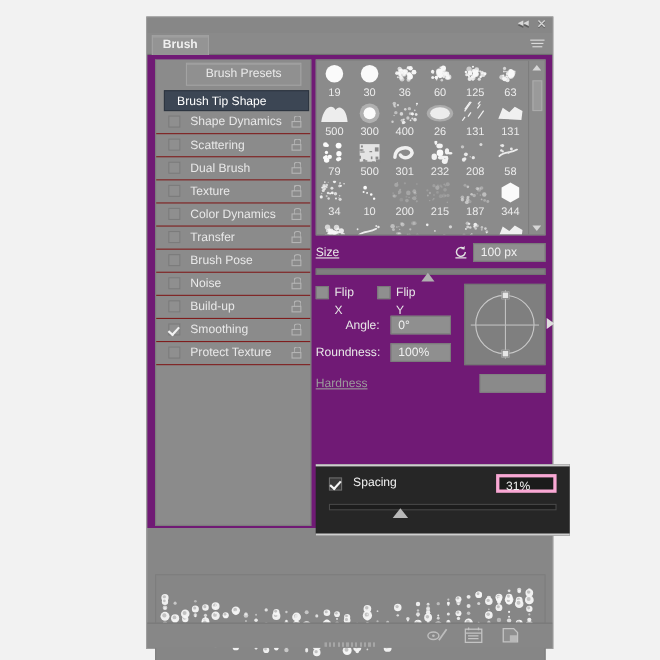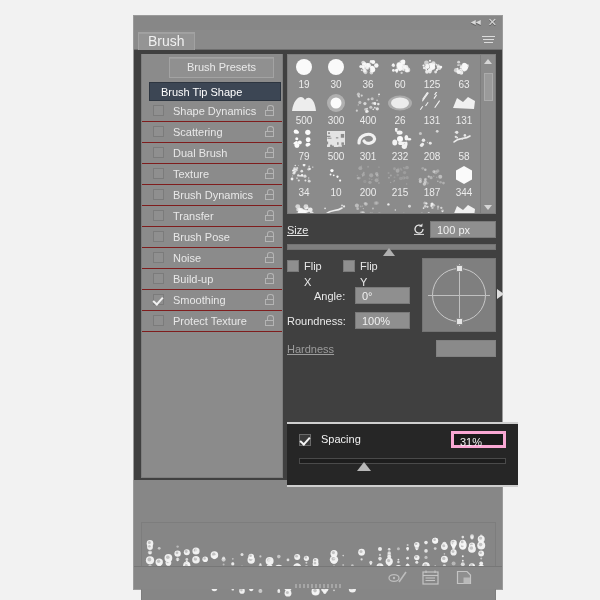--- a/index.html
+++ b/index.html
@@ -35,33 +35,34 @@
   
   .tabstrip{
     position:relative;height:19px;background:#8a8a8a;
     border-bottom:1px solid #6f6f6f;
   }
   .tab{
     position:absolute;left:4px;top:2px;
     height:17px;line-height:17px;padding:0 9px;
     background:#949494;color:#f0f0f0;
     border:1px solid #a2a2a2;border-bottom:none;
-    font-size:14px;
+    font-size:11px;
     box-shadow:inset 0 1px 0 #a0a0a0;
+    font-weight:bold;
   }
   .tab-menu{
     position:absolute;right:5px;top:4px;width:15px;height:11px;cursor:pointer;
   }
   .tab-menu i{display:block;height:1px;background:#dcdcdc;margin:2px 0 0 0;}
   .tab-menu i:nth-child(1){width:13px;}
   .tab-menu i:nth-child(2){width:11px;margin-left:1px;}
   .tab-menu i:nth-child(3){width:9px;margin-left:2px;}
 
   
-  .panel-body{position:relative;height:430px;background:#404040;}
+  .panel-body{position:relative;height:430px;background:#701a75;}
 
   .col-left{
     position:absolute;left:7px;top:4px;width:142px;height:424px;
     background:#8b8b8b;border:1px solid #7d7d7d;border-top:none;
     box-sizing:border-box;
   }
   .presets-btn{
     position:absolute;left:27px;top:3px;width:103px;height:19px;
     background:#909090;border:1px solid #a3a3a3;
     color:#eaeaea;font-size:11px;text-align:center;line-height:19px;
@@ -312,21 +313,21 @@
             <div class="opt-row">
               <span class="opt-cb"></span>
               <span class="opt-label">Texture</span>
               <span class="lock">
                 <span class="shackle"></span>
                 <span class="body"></span>
               </span>
             </div>
             <div class="opt-row">
               <span class="opt-cb"></span>
-              <span class="opt-label">Brush Dynamics</span>
+              <span class="opt-label">Color Dynamics</span>
               <span class="lock">
                 <span class="shackle"></span>
                 <span class="body"></span>
               </span>
             </div>
             <div class="opt-row">
               <span class="opt-cb"></span>
               <span class="opt-label">Transfer</span>
               <span class="lock">
                 <span class="shackle"></span>

